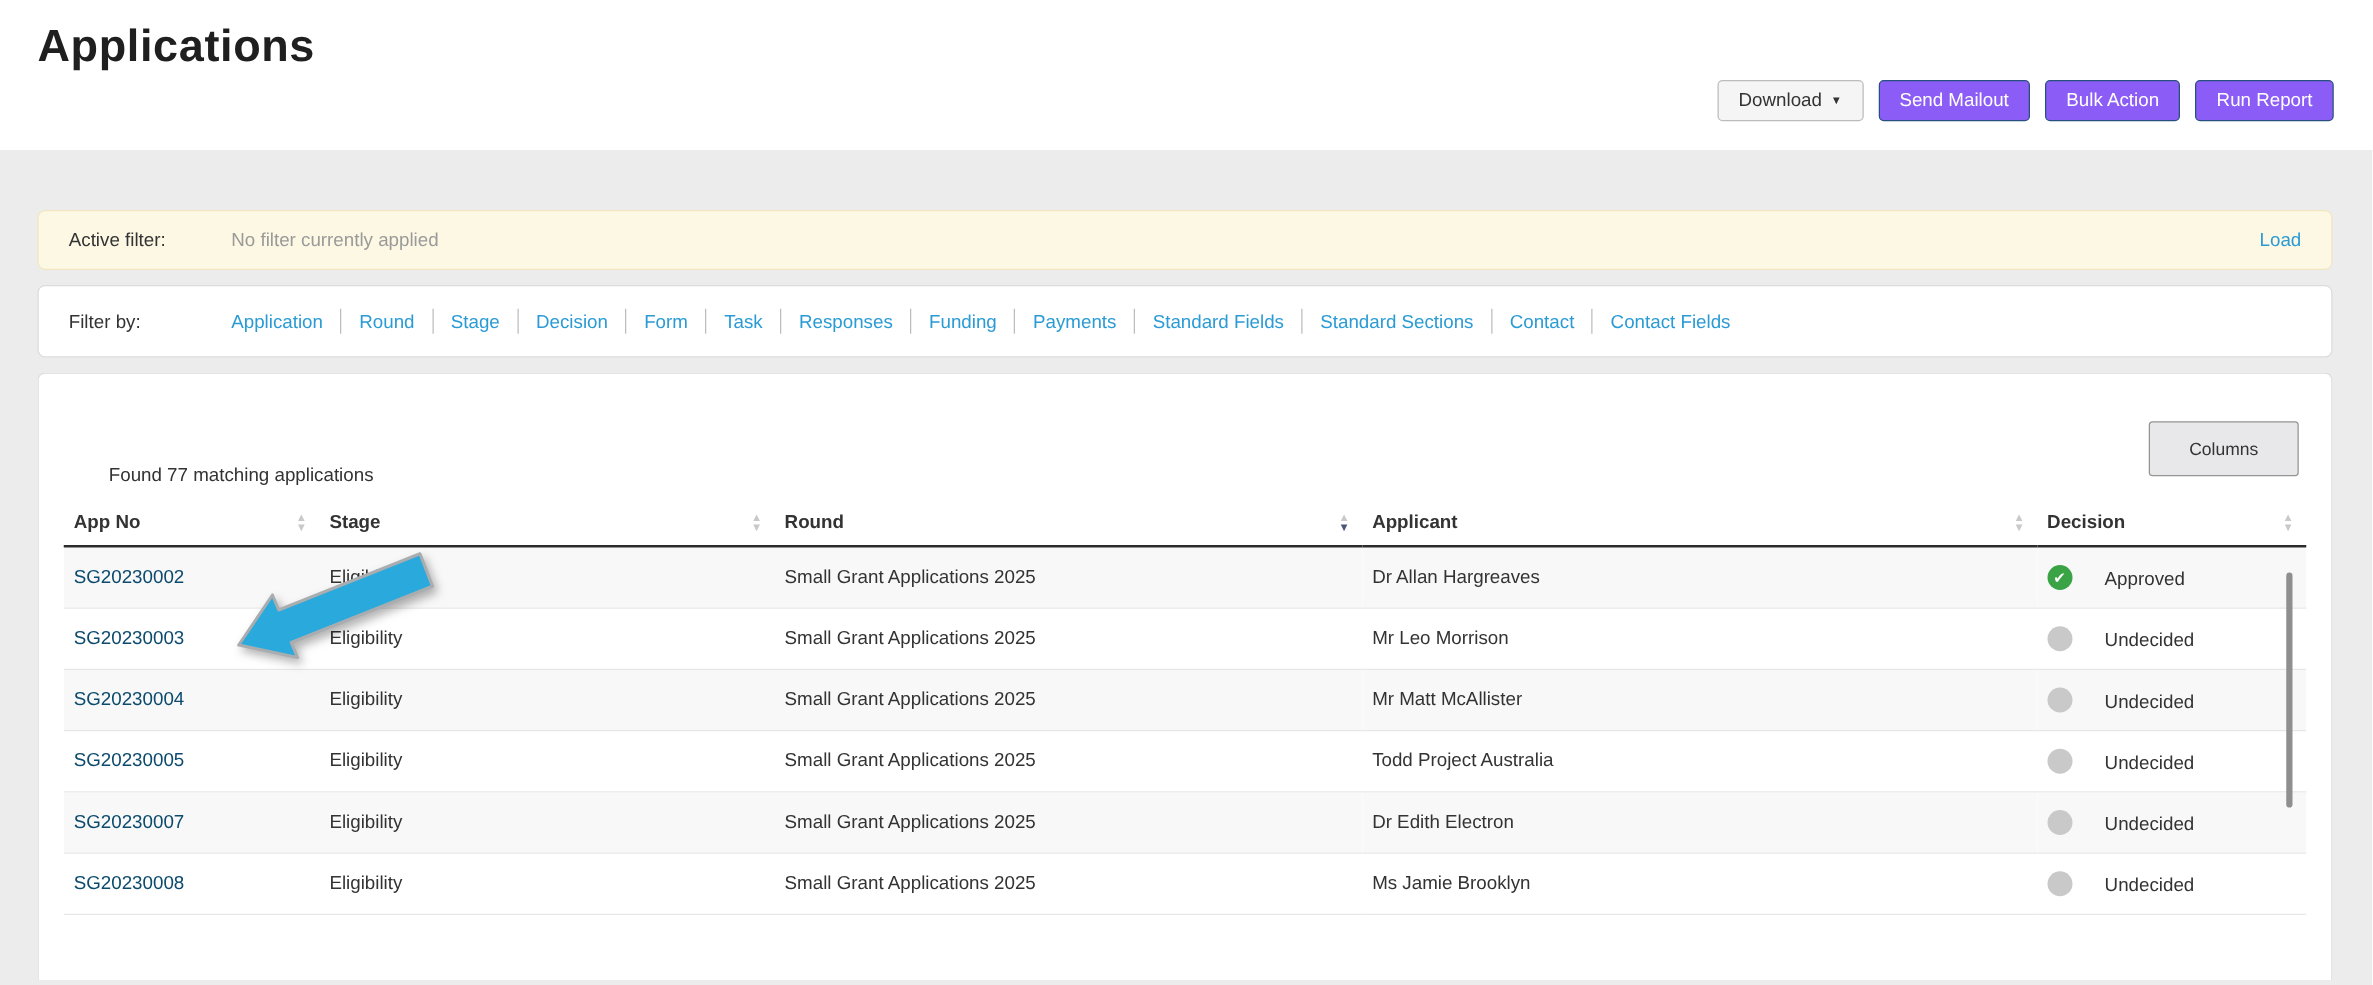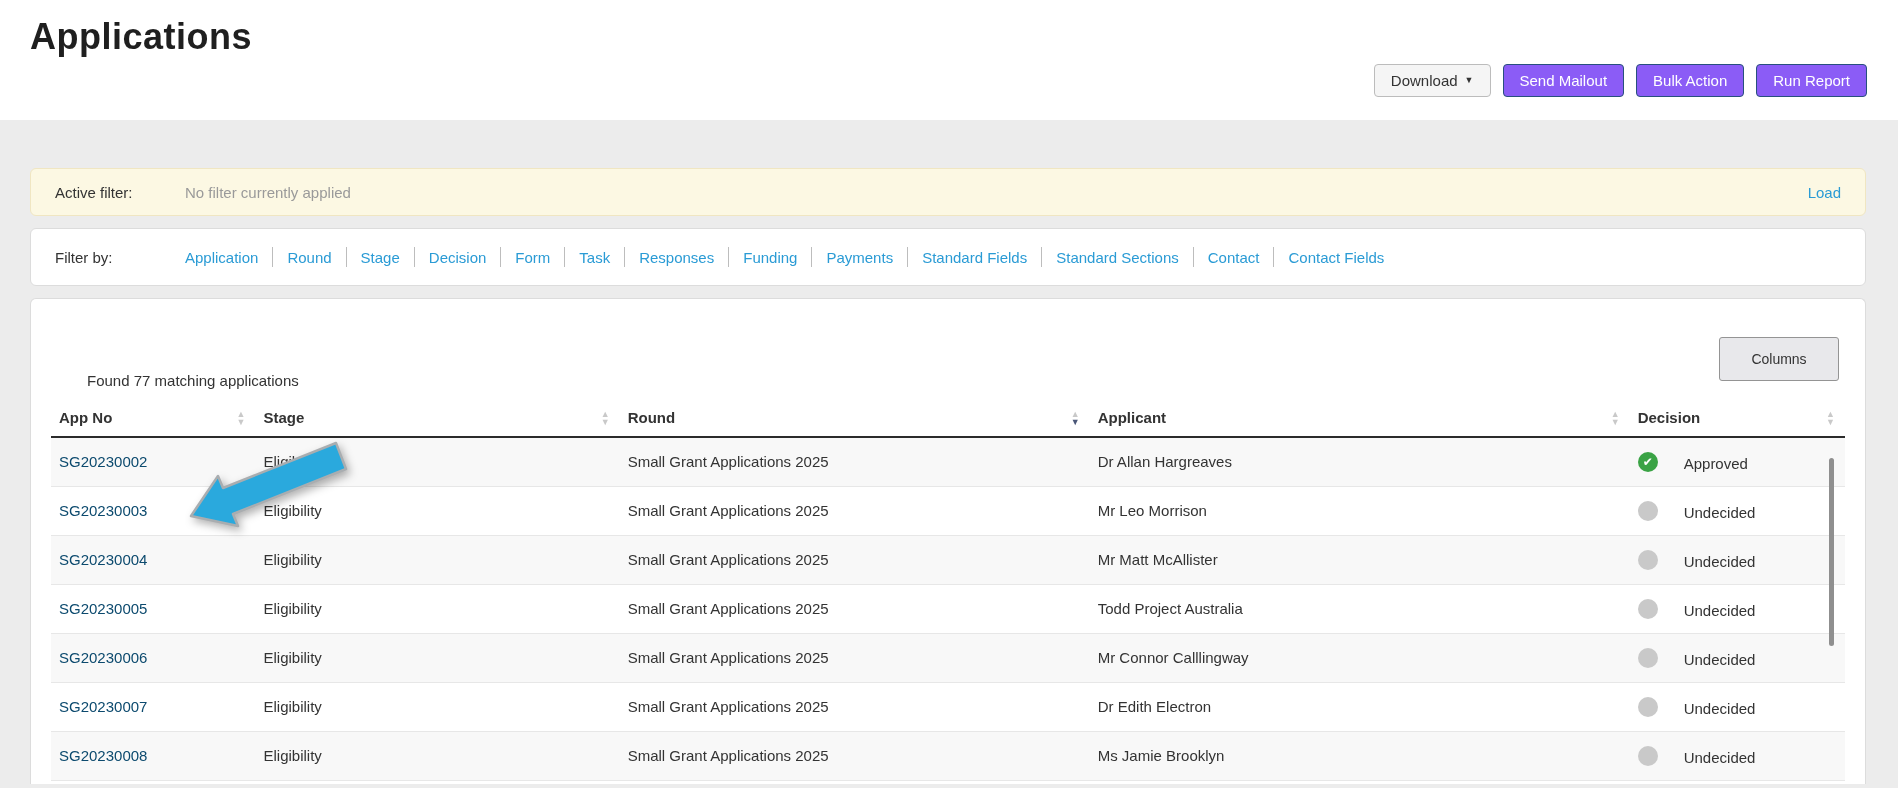--- a/index.html
+++ b/index.html
@@ -221,32 +221,20 @@
             <td>Small Grant Applications 2025</td>
             <td>Todd Project Australia</td>
             <td>
                 <span class="decision-cell">
                   <span class="badge is-undecided"></span>
                   <span>Undecided</span>
                 </span>
               </td>
           </tr>
           <tr>
-            <td><a class="app-link">SG20230006</a></td>
-            <td>Eligibility</td>
-            <td>Small Grant Applications 2025</td>
-            <td>Mr Connor Calllingway</td>
-            <td>
-                <span class="decision-cell">
-                  <span class="badge is-undecided"></span>
-                  <span>Undecided</span>
-                </span>
-              </td>
-          </tr>
-          <tr>
             <td><a class="app-link">SG20230007</a></td>
             <td>Eligibility</td>
             <td>Small Grant Applications 2025</td>
             <td>Dr Edith Electron</td>
             <td>
                 <span class="decision-cell">
                   <span class="badge is-undecided"></span>
                   <span>Undecided</span>
                 </span>
               </td>

